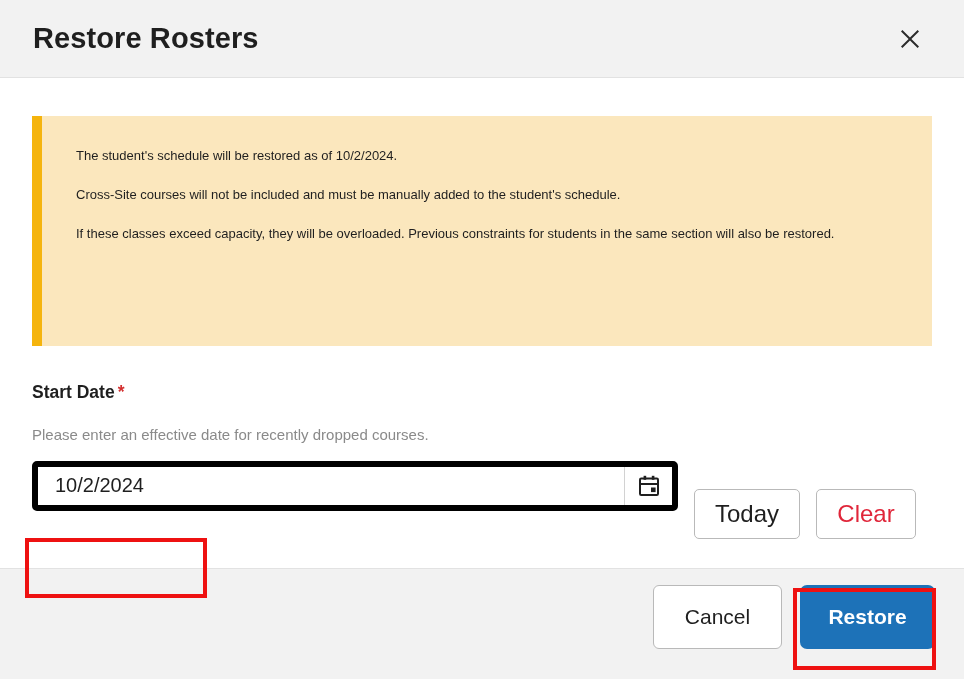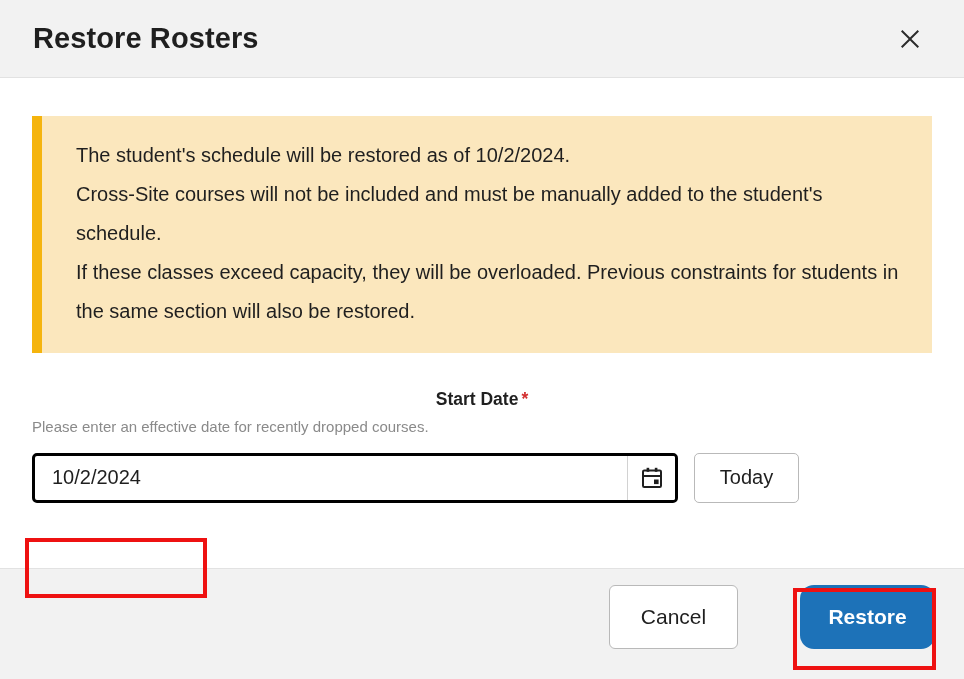--- a/index.html
+++ b/index.html
@@ -69,37 +69,36 @@
     width: 900px;
     min-height: 230px;
   }
   .alert-bar {
     width: 10px;
     flex: 0 0 10px;
     background: #f5b40d;
   }
   .alert-content {
     padding: 20px 24px 22px 34px;
-    font-size: 20px;
+    font-size: 13px;
     color: #1f1f1f;
     line-height: 39px;
   }
   .alert-line { white-space: normal; }
 
   
   .field-block {
     margin-top: 38px;
   }
   .field-label {
     font-size: 17.5px;
     font-weight: bold;
     color: #1f1f1f;
     line-height: 1;
-    margin-bottom: 10px;
-    text-align: center;
+    margin-bottom: 25px;
   }
   .req-star {
     color: #d32f2f;
     font-weight: bold;
     font-size: 17.5px;
     margin-left: 3px;
   }
   .field-hint {
     font-size: 15px;
     color: #8a8a8a;
@@ -110,21 +109,21 @@
   .field-row {
     display: flex;
     align-items: flex-start;
     gap: 16px;
   }
 
   .date-input-group {
     display: flex;
     width: 646px;
     height: 50px;
-    border: 3px solid #000000;
+    border: 6px solid #000000;
     border-radius: 5px;
     background: #ffffff;
     overflow: hidden;
   }
   .date-input {
     flex: 1 1 auto;
     border: none;
     outline: none;
     background: transparent;
     font-family: "Liberation Sans", sans-serif;
@@ -148,26 +147,27 @@
   .calendar-button svg { display: block; }
 
   .ghost-button {
     height: 50px;
     min-width: 105px;
     padding: 0 20px;
     border: 1px solid #b9b9b9;
     border-radius: 5px;
     background: #ffffff;
     font-family: "Liberation Sans", sans-serif;
-    font-size: 20px;
+    font-size: 24px;
     color: #1f1f1f;
     cursor: pointer;
     display: flex;
     align-items: center;
     justify-content: center;
+    margin-top: 28px;
   }
   .ghost-button.danger { color: #e0263a; min-width: 100px; }
 
   
   .dialog-footer {
     height: 111px;
     flex: 0 0 111px;
     background: #f2f2f2;
     border-top: 1px solid #e2e2e2;
     display: flex;
@@ -184,28 +184,27 @@
     background: #ffffff;
     font-family: "Liberation Sans", sans-serif;
     font-size: 21px;
     color: #1f1f1f;
     cursor: pointer;
   }
   .btn-restore {
     width: 135px;
     height: 64px;
     border: none;
-    border-radius: 14px;
+    border-radius: 7px;
     background: #1d72b8;
     font-family: "Liberation Sans", sans-serif;
     font-size: 21px;
     font-weight: bold;
     color: #ffffff;
     cursor: pointer;
-    margin-left: 44px;
   }
 
   
   .annot {
     position: absolute;
     border: 4px solid #ee1111;
     pointer-events: none;
     z-index: 50;
   }
   #annot-date { left: 25px; top: 460px; width: 182px; height: 60px; }
@@ -253,20 +252,21 @@
                 <rect x="3" y="4.5" width="18" height="16.5" rx="1.2" fill="none" stroke="#1f1f1f" stroke-width="2"></rect>
                 <line x1="3" y1="10" x2="21" y2="10" stroke="#1f1f1f" stroke-width="2"></line>
                 <rect x="6.6" y="1.8" width="2.6" height="4" fill="#1f1f1f"></rect>
                 <rect x="14.8" y="1.8" width="2.6" height="4" fill="#1f1f1f"></rect>
                 <rect x="14" y="13.5" width="4.6" height="4.6" fill="#1f1f1f"></rect>
               </svg>
             </span>
           </button>
         </div>
         <button class="ghost-button">Today</button>
+        <button class="ghost-button danger">Clear</button>
       </div>
     </div>
 
     <div class="annot" id="annot-date"></div>
   </div>
 
   <div class="dialog-footer">
     <button class="btn-cancel">Cancel</button>
     <button class="btn-restore">Restore</button>
   </div>

